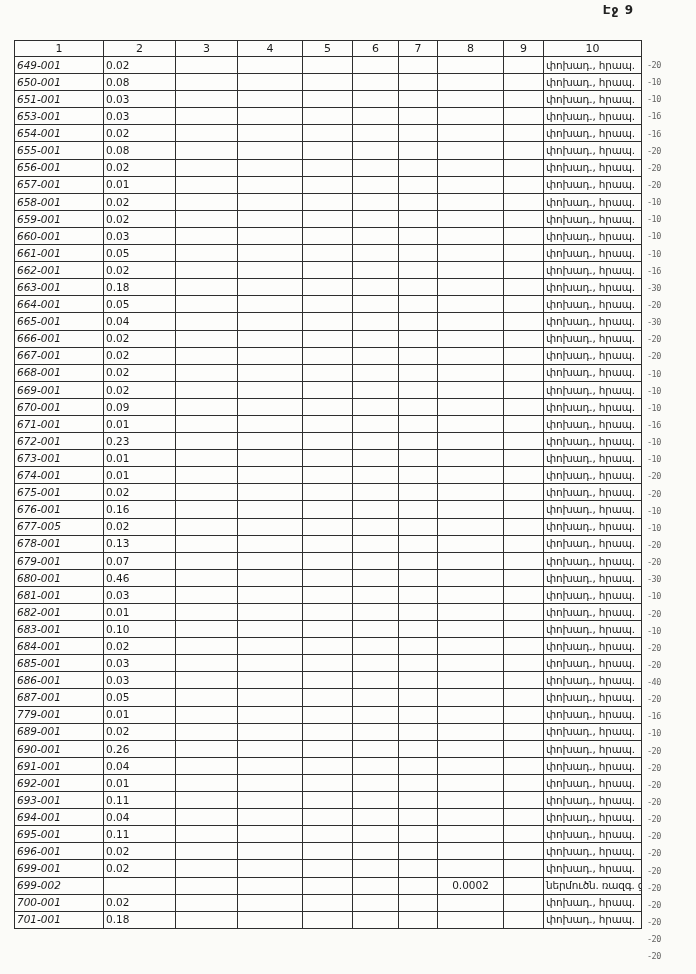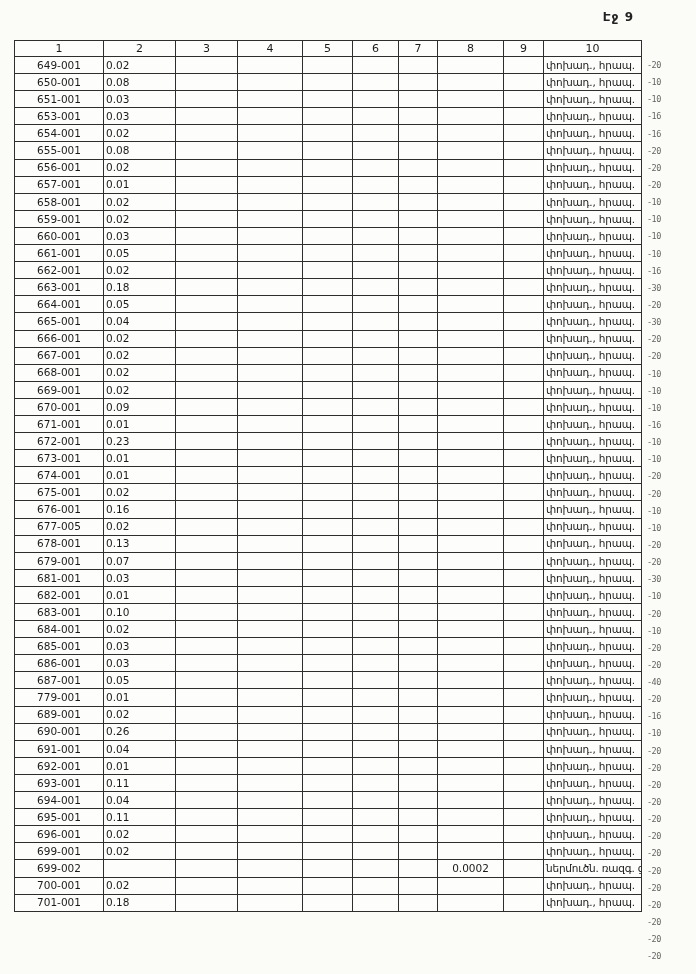--- a/index.html
+++ b/index.html
@@ -5,21 +5,21 @@
   html,body{margin:0;padding:0;}
   body{
     width:696px;height:974px;
     background:#fbfbf8;
     font-family:"DejaVu Sans","Liberation Sans",sans-serif;
     color:#1b1b1b;
     position:relative;
     overflow:hidden;
   }
   .page-header{
-    position:absolute;top:10px;right:62px;
+    position:absolute;top:3px;right:62px;
     font-size:12px;font-weight:bold;letter-spacing:1px;color:#222;
   }
   .content{
     position:absolute;top:40px;left:14px;
     display:flex;align-items:flex-start;
   }
   table.grid{
     border-collapse:collapse;
     table-layout:fixed;
     width:627px;
@@ -33,21 +33,21 @@
     overflow:hidden;
     white-space:nowrap;
   }
   table.grid th{
     height:15px;
     font-weight:normal;
     text-align:center;
     font-size:11px;
   }
   table.grid td{height:16.1px;}
-  td.c1{text-align:center;padding-left:3px;font-size:11px;}
+  td.c1{text-align:left;padding-left:3px;font-size:11px;font-style:italic;}
   td.c2{text-align:left;}
   td.c8{text-align:center;font-size:10px;}
   td.c10{text-align:left;padding-left:3px;font-size:9.8px;letter-spacing:-0.2px;}
   .marks{
     display:flex;flex-direction:column;
     margin-left:5px;
   }
   .marks .spacer{height:17px;}
   .mark{
     height:17.15px;
@@ -447,20 +447,32 @@
           <td class="c3"></td>
           <td class="c4"></td>
           <td class="c5"></td>
           <td class="c6"></td>
           <td class="c7"></td>
           <td class="c8"></td>
           <td class="c9"></td>
           <td class="c10">փոխադ., հրապ.</td>
         </tr>
         <tr>
+          <td class="c1">680-001</td>
+          <td class="c2">0.46</td>
+          <td class="c3"></td>
+          <td class="c4"></td>
+          <td class="c5"></td>
+          <td class="c6"></td>
+          <td class="c7"></td>
+          <td class="c8"></td>
+          <td class="c9"></td>
+          <td class="c10">փոխադ., հրապ.</td>
+        </tr>
+        <tr>
           <td class="c1">681-001</td>
           <td class="c2">0.03</td>
           <td class="c3"></td>
           <td class="c4"></td>
           <td class="c5"></td>
           <td class="c6"></td>
           <td class="c7"></td>
           <td class="c8"></td>
           <td class="c9"></td>
           <td class="c10">փոխադ., հրապ.</td>

